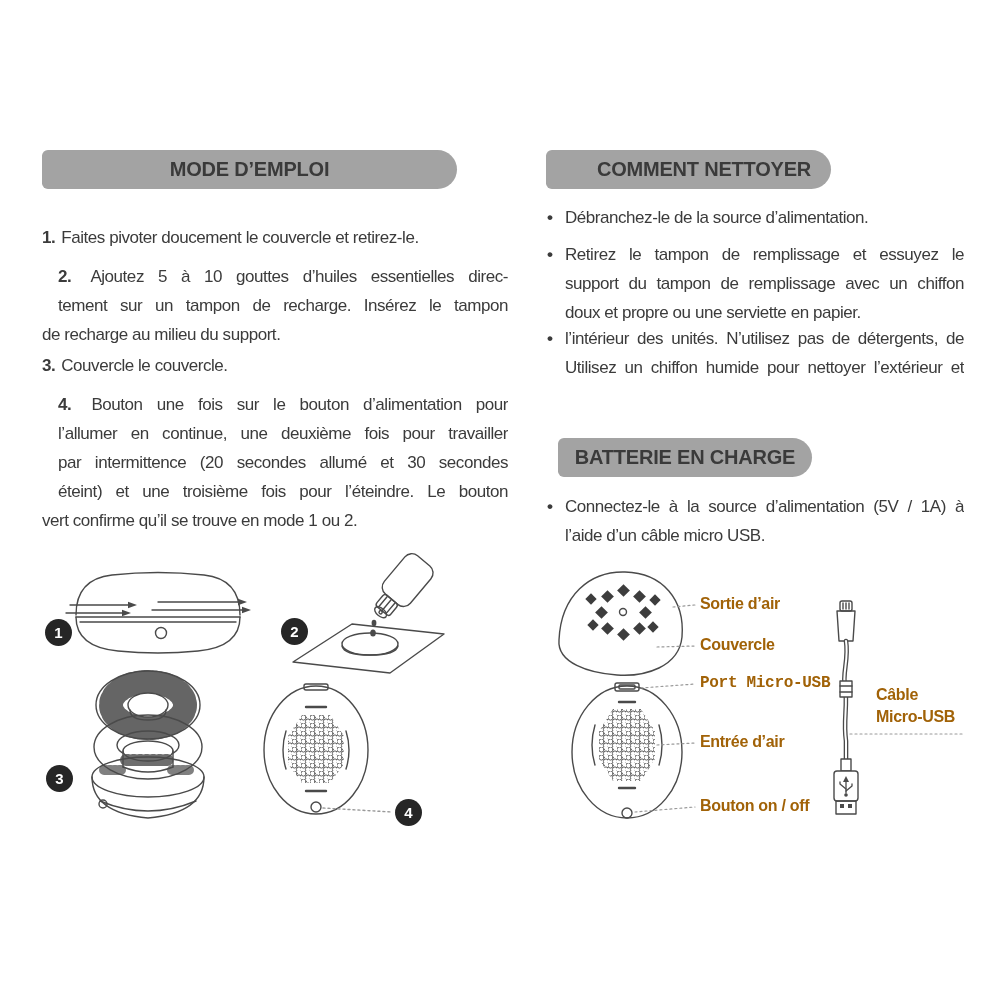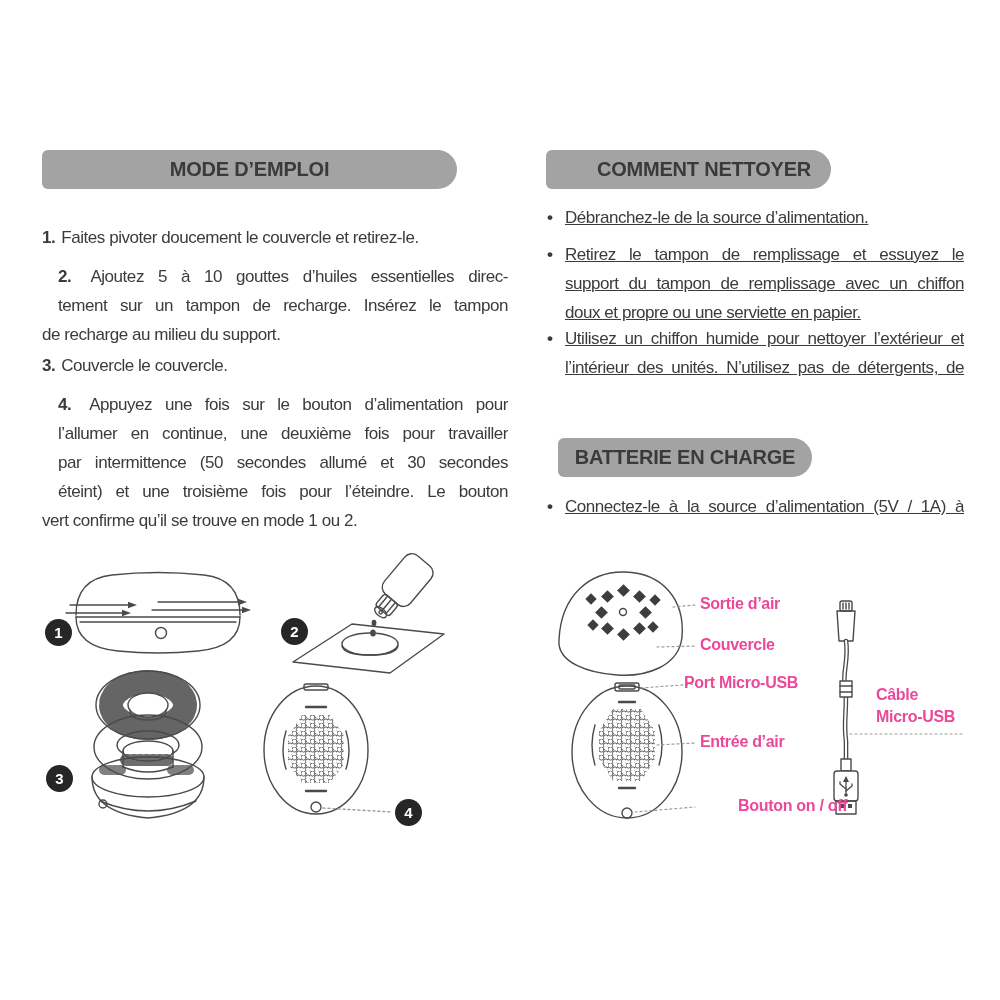--- a/index.html
+++ b/index.html
@@ -18,35 +18,35 @@
     white-space:nowrap;
   }
   
   .para{position:absolute;}
   .pline{
     height:29px;line-height:29px;font-size:17px;letter-spacing:-0.45px;
     white-space:normal;overflow:hidden;color:#3b3b3b;
   }
   .pline.j{text-align:justify;text-align-last:justify;margin-left:16px;}
   .stepnum{font-weight:bold;margin-right:6px;}
-  .bullet .pline{margin-left:19px;text-decoration:underline;}
+  .bullet .pline{margin-left:19px;}
   .dot{
     position:absolute;left:1px;top:0;height:29px;line-height:29px;
     font-size:17px;font-weight:bold;color:#3b3b3b;
   }
   
   .badge{
     position:absolute;width:27px;height:27px;border-radius:50%;
     background:#262626;color:#ffffff;font-weight:bold;font-size:15px;
     display:flex;align-items:center;justify-content:center;
   }
   
   .dlabel{
     position:absolute;font-weight:bold;font-size:16px;letter-spacing:-0.3px;
-    color:#ec4899;white-space:nowrap;line-height:18px;
+    color:#a16207;white-space:nowrap;line-height:18px;
   }
   .dlabel .l2{display:block;margin-top:4px;}
   svg{position:absolute;overflow:visible;}
 </style>
 </head>
 <body>
 
 <div class="hdr" style="left:42px;top:150px;width:415px;">MODE D’EMPLOI</div>
 
 <div class="para" style="left:42px;top:223px;width:466px;">
@@ -57,52 +57,53 @@
   <div class="pline j"><span class="stepnum">2.</span> <span>Ajoutez 5 à 10 gouttes d’huiles essentielles direc-</span></div>
   <div class="pline j">tement sur un tampon de recharge. Insérez le tampon</div>
   <div class="pline">de recharge au milieu du support.</div>
 </div>
 
 <div class="para" style="left:42px;top:351px;width:466px;">
   <div class="pline"><span class="stepnum">3.</span><span>Couvercle le couvercle.</span></div>
 </div>
 
 <div class="para" style="left:42px;top:390px;width:466px;">
-  <div class="pline j"><span class="stepnum">4.</span> <span>Appuyez une fois sur le bouton d’alimentation pour</span></div>
+  <div class="pline j"><span class="stepnum">4.</span> <span>Bouton une fois sur le bouton d’alimentation pour</span></div>
   <div class="pline j">l’allumer en continue, une deuxième fois pour travailler</div>
-  <div class="pline j">par intermittence (50 secondes allumé et 30 secondes</div>
+  <div class="pline j">par intermittence (20 secondes allumé et 30 secondes</div>
   <div class="pline j">éteint) et une troisième fois pour l’éteindre. Le bouton</div>
   <div class="pline">vert confirme qu’il se trouve en mode 1 ou 2.</div>
 </div>
 
 <div class="hdr" style="left:546px;top:150px;width:254px;padding-left:31px;">COMMENT NETTOYER</div>
 
 <div class="para bullet" style="left:546px;top:203px;width:418px;">
   <span class="dot">•</span>
   <div class="pline">Débranchez-le de la source d’alimentation.</div>
 </div>
 
 <div class="para bullet" style="left:546px;top:240px;width:418px;">
   <span class="dot">•</span>
   <div class="pline j">Retirez le tampon de remplissage et essuyez le</div>
   <div class="pline j">support du tampon de remplissage avec un chiffon</div>
   <div class="pline">doux et propre ou une serviette en papier.</div>
 </div>
 
 <div class="para bullet" style="left:546px;top:324px;width:418px;">
   <span class="dot">•</span>
+  <div class="pline j">l’intérieur des unités. N’utilisez pas de détergents, de</div>
   <div class="pline j">Utilisez un chiffon humide pour nettoyer l’extérieur et</div>
-  <div class="pline j">l’intérieur des unités. N’utilisez pas de détergents, de</div>
 </div>
 
 <div class="hdr" style="left:546px;top:438px;width:254px;margin-left:12px;">BATTERIE EN CHARGE</div>
 
 <div class="para bullet" style="left:546px;top:492px;width:418px;">
   <span class="dot">•</span>
   <div class="pline j">Connectez-le à la source d’alimentation (5V / 1A) à</div>
+  <div class="pline">l’aide d’un câble micro USB.</div>
 </div>
 
 <svg class="abs" style="left:40px;top:555px;" width="425" height="285" viewBox="0 0 425 285" fill="none" stroke="#4a4a4a" stroke-width="1.4" stroke-linecap="round" stroke-linejoin="round">
   <defs>
     <pattern id="hc" width="9" height="8" patternUnits="userSpaceOnUse">
       <circle cx="2.5" cy="2.5" r="2.6" fill="none" stroke="#4a4a4a" stroke-width="0.9"></circle>
       <circle cx="7" cy="6.5" r="2.6" fill="none" stroke="#4a4a4a" stroke-width="0.9"></circle>
     </pattern>
   </defs>
 
@@ -240,19 +241,19 @@
       <path d="M298,227 h6 l-3,-6 z" fill="#4a4a4a" stroke="none"></path>
     </g>
     <rect x="291" y="246" width="20" height="13"></rect>
     <rect x="295" y="249" width="4" height="4" fill="#4a4a4a" stroke="none"></rect>
     <rect x="303" y="249" width="4" height="4" fill="#4a4a4a" stroke="none"></rect>
   </g>
 </svg>
 
 <div class="dlabel" style="left:700px;top:595px;">Sortie d’air</div>
 <div class="dlabel" style="left:700px;top:636px;">Couvercle</div>
-<div class="dlabel" style="left:684px;top:674px;">Port Micro-USB</div>
+<div class="dlabel" style="left:700px;top:674px;font-family:Liberation Mono, monospace;">Port Micro-USB</div>
 <div class="dlabel" style="left:700px;top:733px;">Entrée d’air</div>
-<div class="dlabel" style="left:700px;top:797px;margin-left:38px;">Bouton on / off</div>
+<div class="dlabel" style="left:700px;top:797px;">Bouton on / off</div>
 <div class="dlabel" style="left:876px;top:686px;">
   <span>Câble</span>
   <span class="l2">Micro-USB</span>
 </div>
 
 </body></html>

